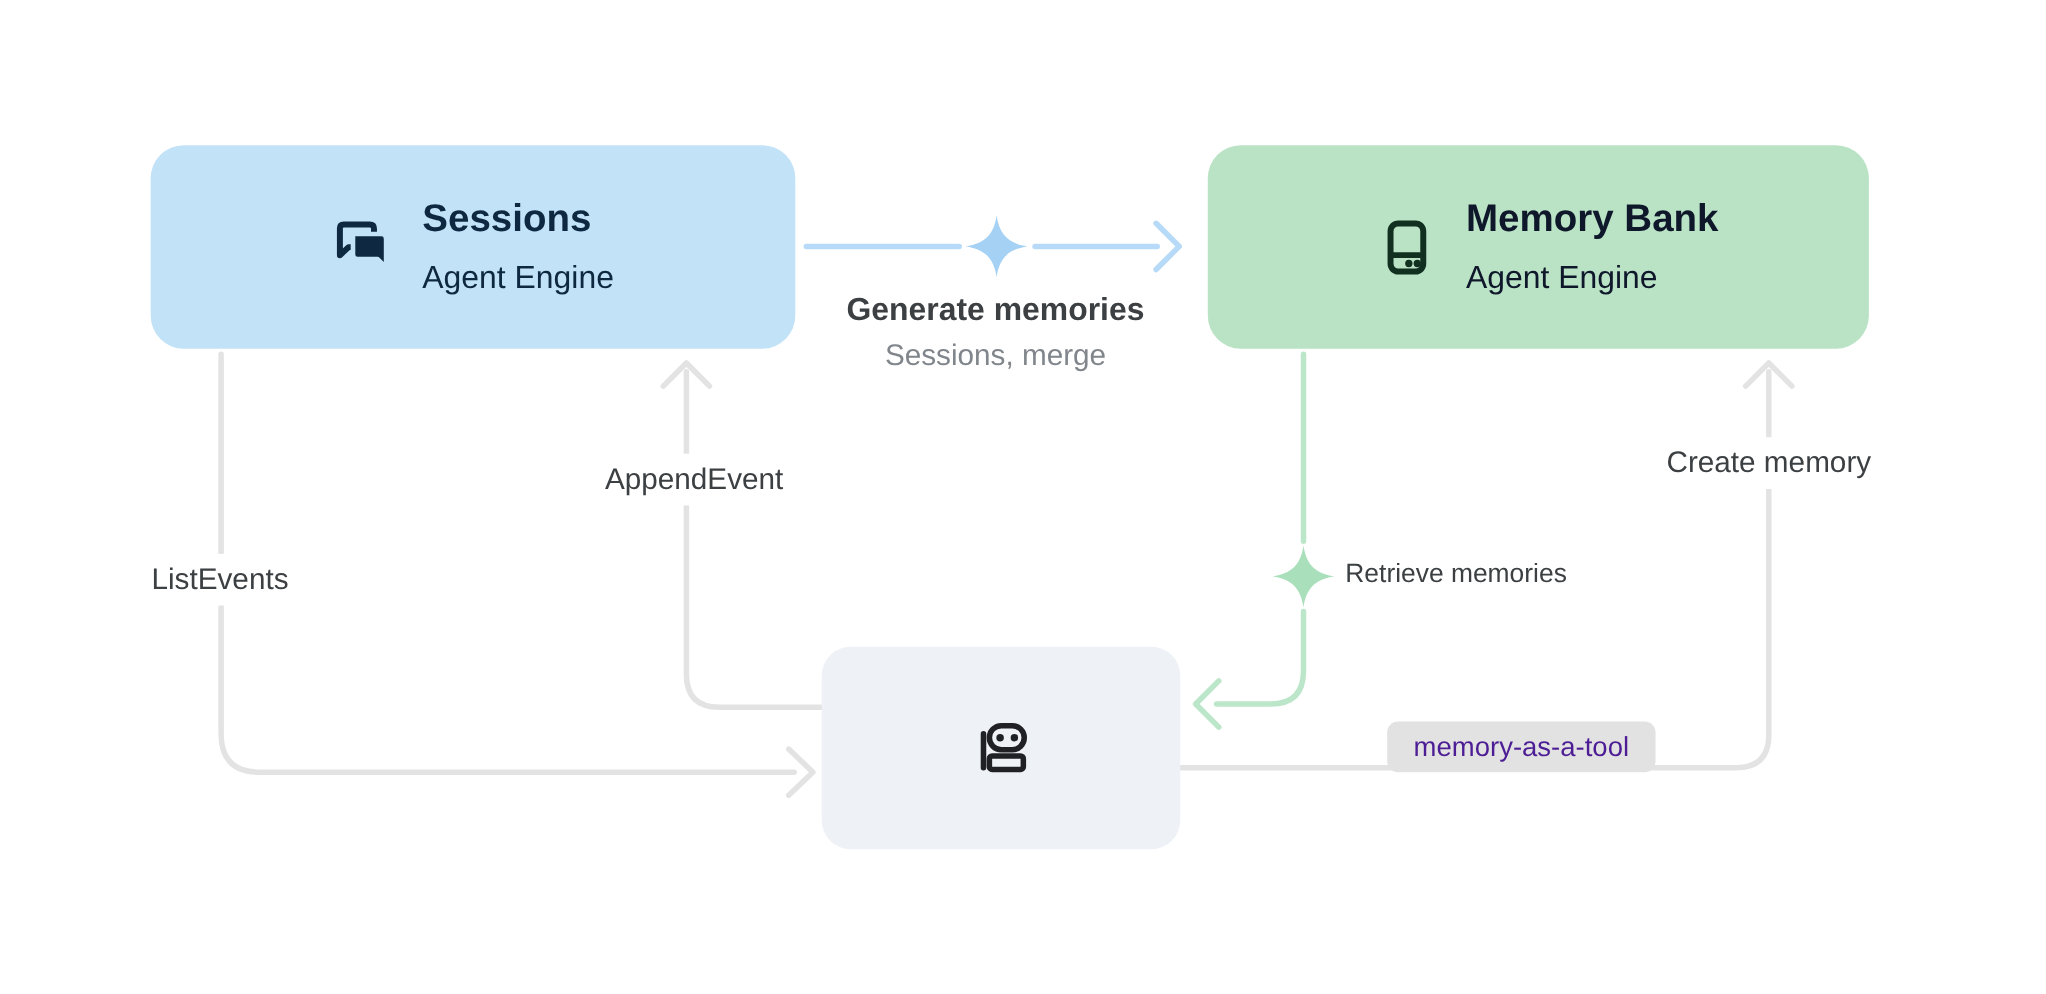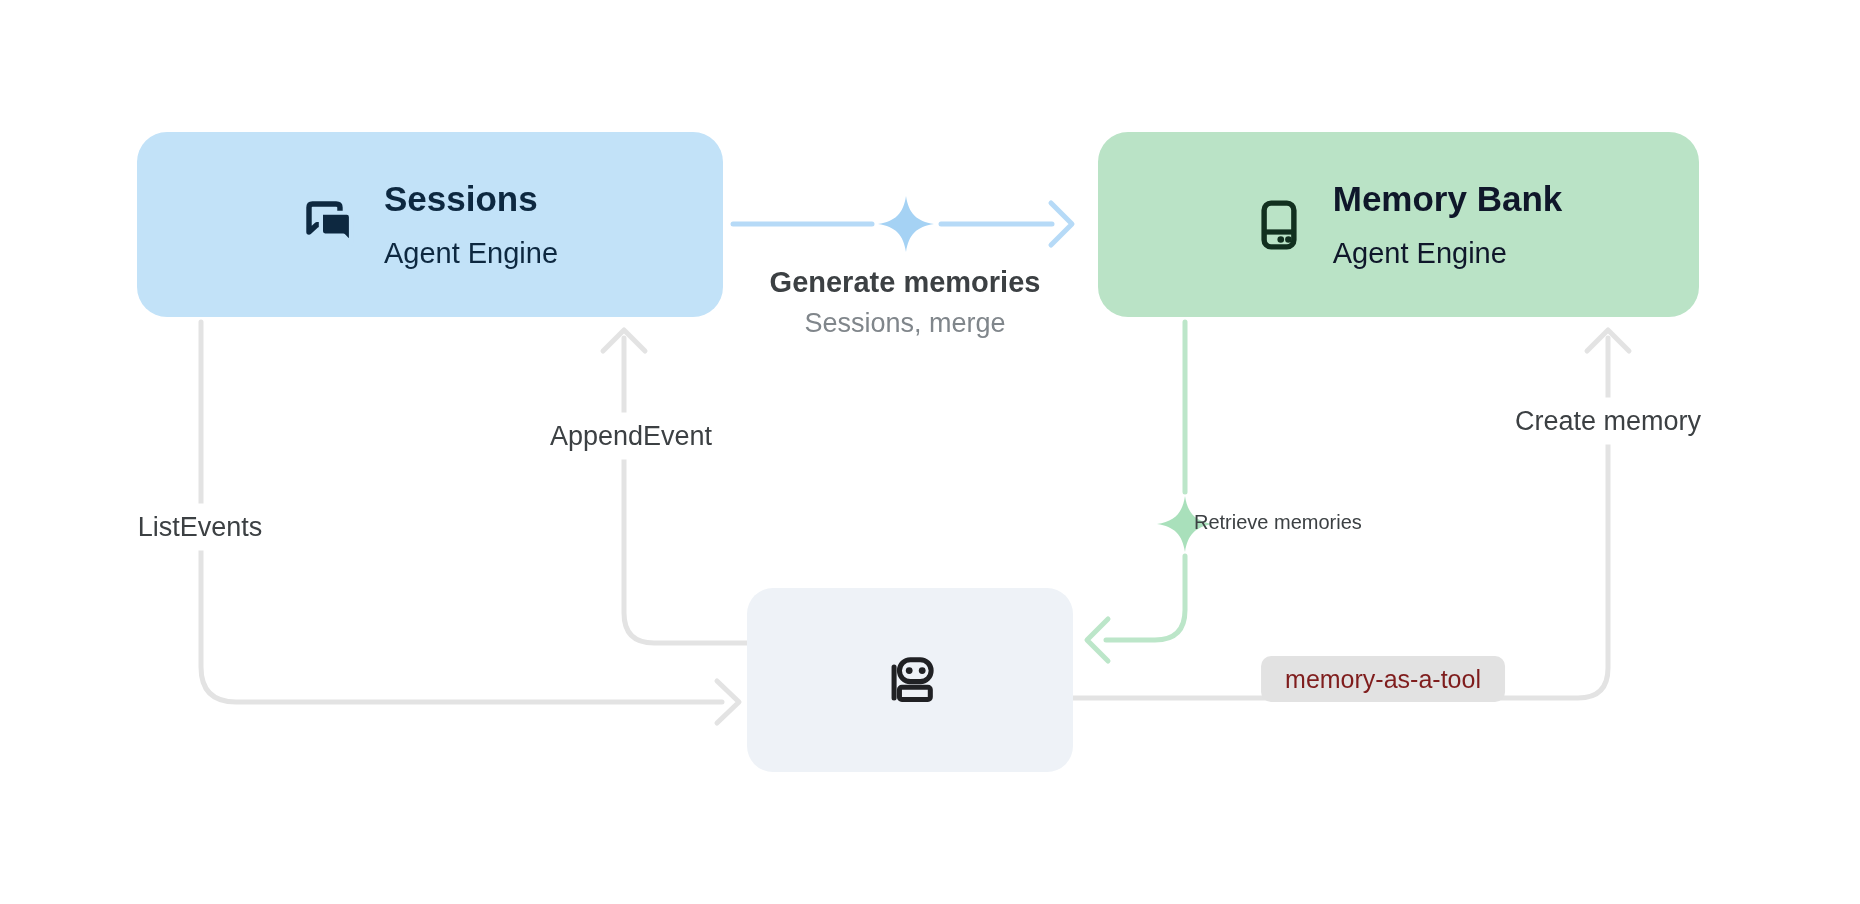--- a/index.html
+++ b/index.html
@@ -22,25 +22,25 @@
   .edge-label{
     position:absolute;z-index:3;transform:translate(-50%,-50%);
     font-size:27px;color:#3C4043;white-space:nowrap;
   }
   .edge-label.masked{background:#ffffff;padding:8px 12px;}
   #lbl-generate{left:905px;top:282px;font-size:29px;font-weight:700;}
   #lbl-extract{left:905px;top:323px;color:#80868B;}
   #lbl-append{left:631px;top:420px;margin-top:16px;}
   #lbl-listevents{left:200px;top:527px;}
   #lbl-create{left:1608px;top:421px;}
-  #lbl-retrieve{left:1194px;top:522px;transform:translate(0,-50%);font-size:20px;}
+  #lbl-retrieve{left:1223px;top:522px;transform:translate(0,-50%);font-size:24px;}
   #badge-memory-tool{
     position:absolute;z-index:3;left:1383px;top:679px;transform:translate(-50%,-50%);
     background:#E2E2E2;border-radius:10px;height:46px;display:flex;align-items:center;
-    padding:0 24px;font-size:25px;color:#7f1d1d;white-space:nowrap;
+    padding:0 24px;font-size:25px;color:#4c1d95;white-space:nowrap;
   }
 </style>
 </head>
 <body>
 
 <div id="canvas">
 
   <svg class="connectors" width="1860" height="904" viewBox="0 0 1860 904" fill="none">
 
     <g stroke="#E3E3E3" stroke-width="5" stroke-linecap="round" stroke-linejoin="round">

